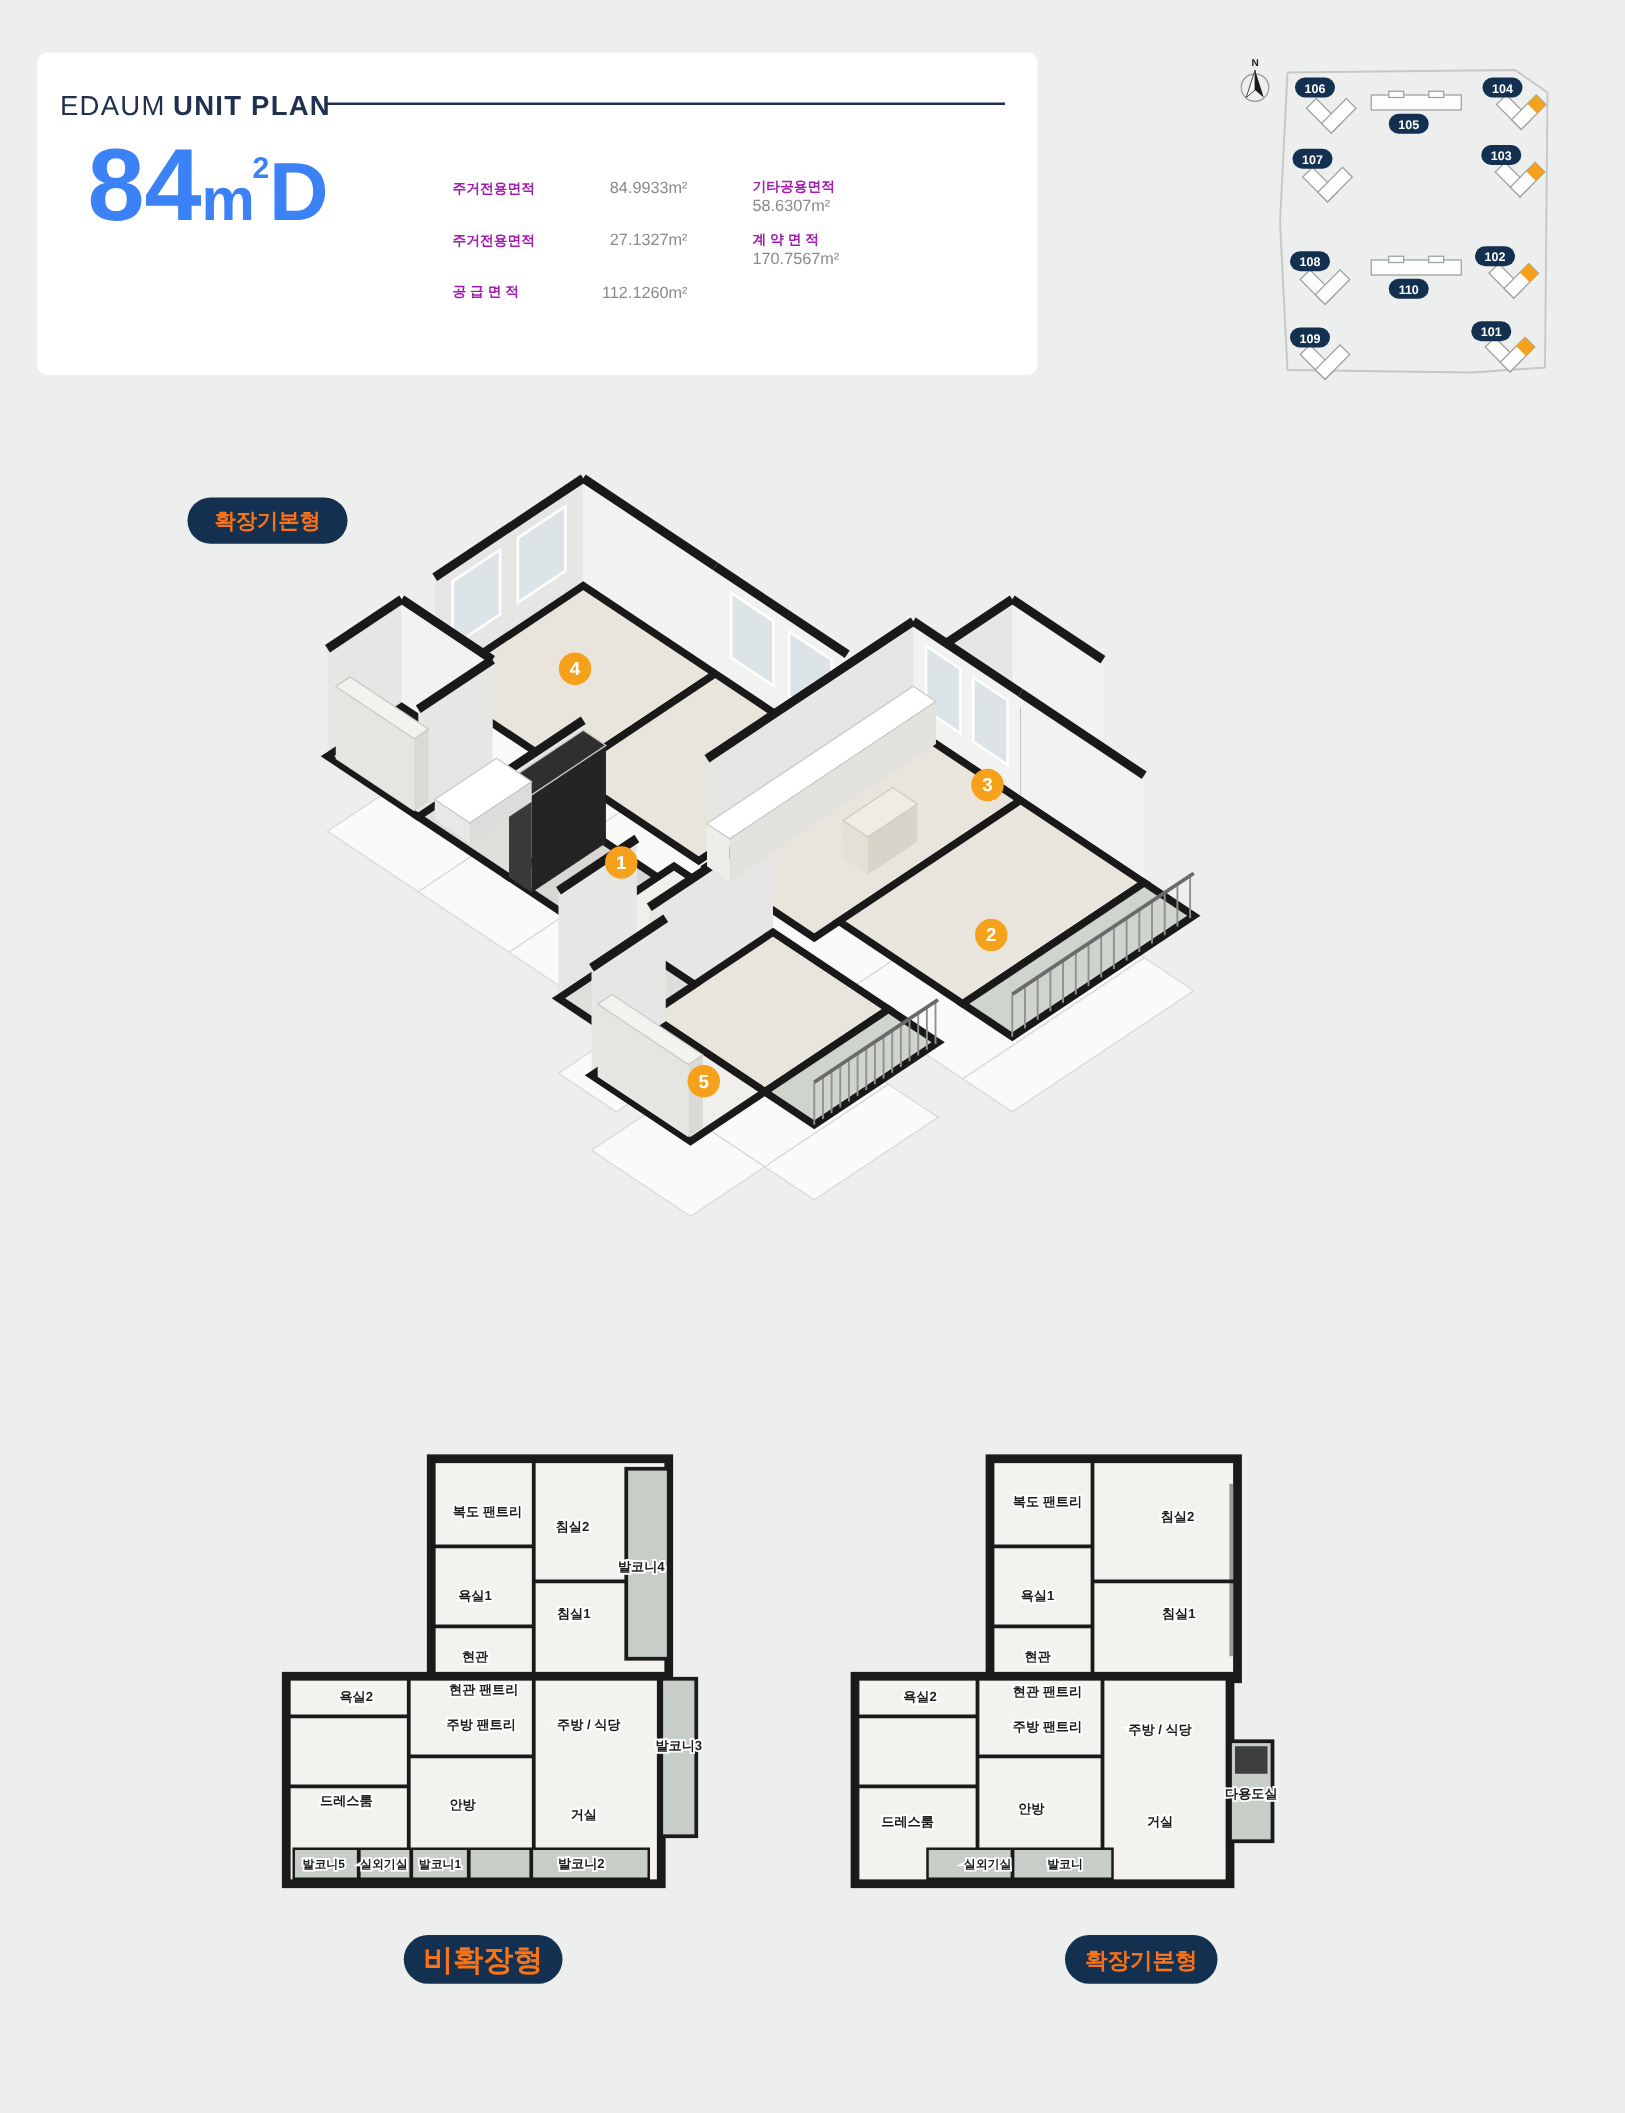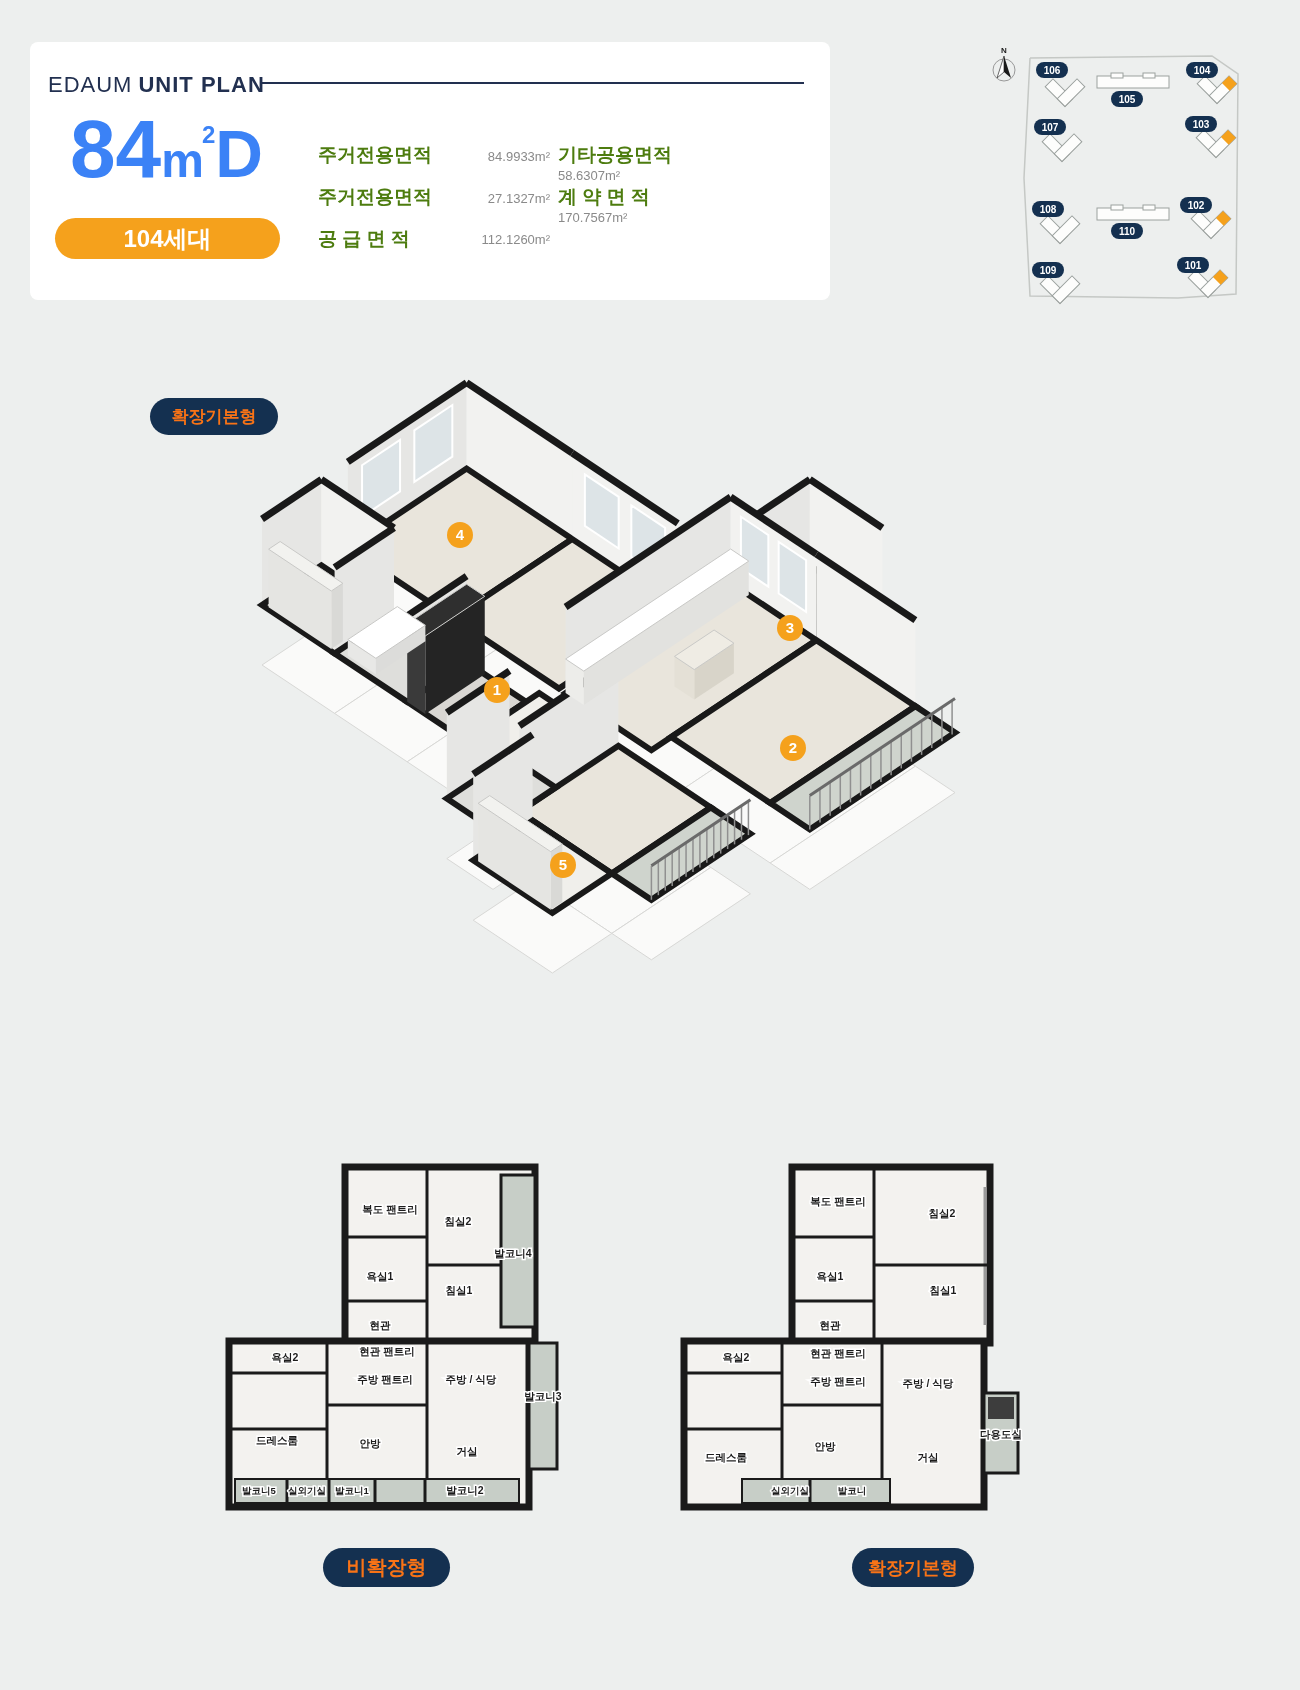--- a/index.html
+++ b/index.html
@@ -11,29 +11,29 @@
   .brandtitle{font-weight:700;margin-left:6px;}
   .divider{position:absolute;left:230px;top:40px;width:544px;height:2px;background:#223050;}
   .typerow{position:absolute;left:40px;top:66px;color:#3b82f6;font-weight:700;white-space:nowrap;line-height:1;}
   .t-num{font-size:82px;}
   .t-m{font-size:48px;}
   .t-sup{font-size:24px;vertical-align:34px;margin-left:-2px;}
   .t-d{font-size:66px;}
   .units-pill{position:absolute;left:25px;top:176px;width:225px;height:41px;background:#f5a11c;border-radius:21px;
               color:#fff;font-size:24px;font-weight:700;display:flex;align-items:center;justify-content:center;}
   .spec-row{position:absolute;display:flex;align-items:baseline;}
-  .spec-label{width:120px;color:#4d7c0f;font-weight:700;font-size:19px;white-space:nowrap;}
+  .spec-label{width:120px;color:#a21caf;font-weight:700;font-size:11px;white-space:nowrap;margin-left:44px;}
   .spec-value{flex:1;text-align:right;color:#8a8a8a;font-size:13px;white-space:nowrap;}
   .c1{left:288px;width:232px;}
   .c2{left:528px;width:238px;flex-direction:column;}
   .r1{top:100px;} .r2{top:142px;} .r3{top:184px;align-items:center;}
   .badge{position:absolute;background:#143050;color:#f97316;border-radius:20px;font-weight:700;
          display:flex;align-items:center;justify-content:center;}
   #badge-top{left:150px;top:398px;width:128px;height:37px;font-size:17px;}
-  #badge-left{left:323px;top:1548px;width:127px;height:39px;font-size:20px;}
+  #badge-left{left:323px;top:1548px;width:127px;height:39px;font-size:24px;}
   #badge-right{left:852px;top:1548px;width:122px;height:39px;font-size:18px;}
   svg{position:absolute;overflow:visible;}
   #iso-svg{left:245px;top:360px;}
   #sitemap-svg{left:930px;top:46px;}
   #plan-left{left:225px;top:1095px;}
   #plan-right{left:680px;top:1095px;}
   .wall{fill:#f3f2ef;stroke:#1a1a1a;}
   .balc{fill:#c7cec7;stroke:#1a1a1a;}
   .iline{stroke:#1a1a1a;stroke-width:3;}
 </style>
@@ -43,21 +43,20 @@
 <div class="canvas">
 
   <div class="card">
     <div class="brandline">
       <span class="brand">EDAUM</span><span class="brandtitle">UNIT PLAN</span>
     </div>
     <div class="divider"></div>
     <div class="typerow">
       <span class="t-num">84</span><span class="t-m">m</span><span class="t-sup">2</span><span class="t-d">D</span>
     </div>
-    <div class="units-pill">104세대</div>
 
     <div class="spec-row c1 r1">
       <span class="spec-label">주거전용면적</span>
       <span class="spec-value">84.9933m²</span>
     </div>
     <div class="spec-row c1 r2">
       <span class="spec-label">주거전용면적</span>
       <span class="spec-value">27.1327m²</span>
     </div>
     <div class="spec-row c1 r3">

